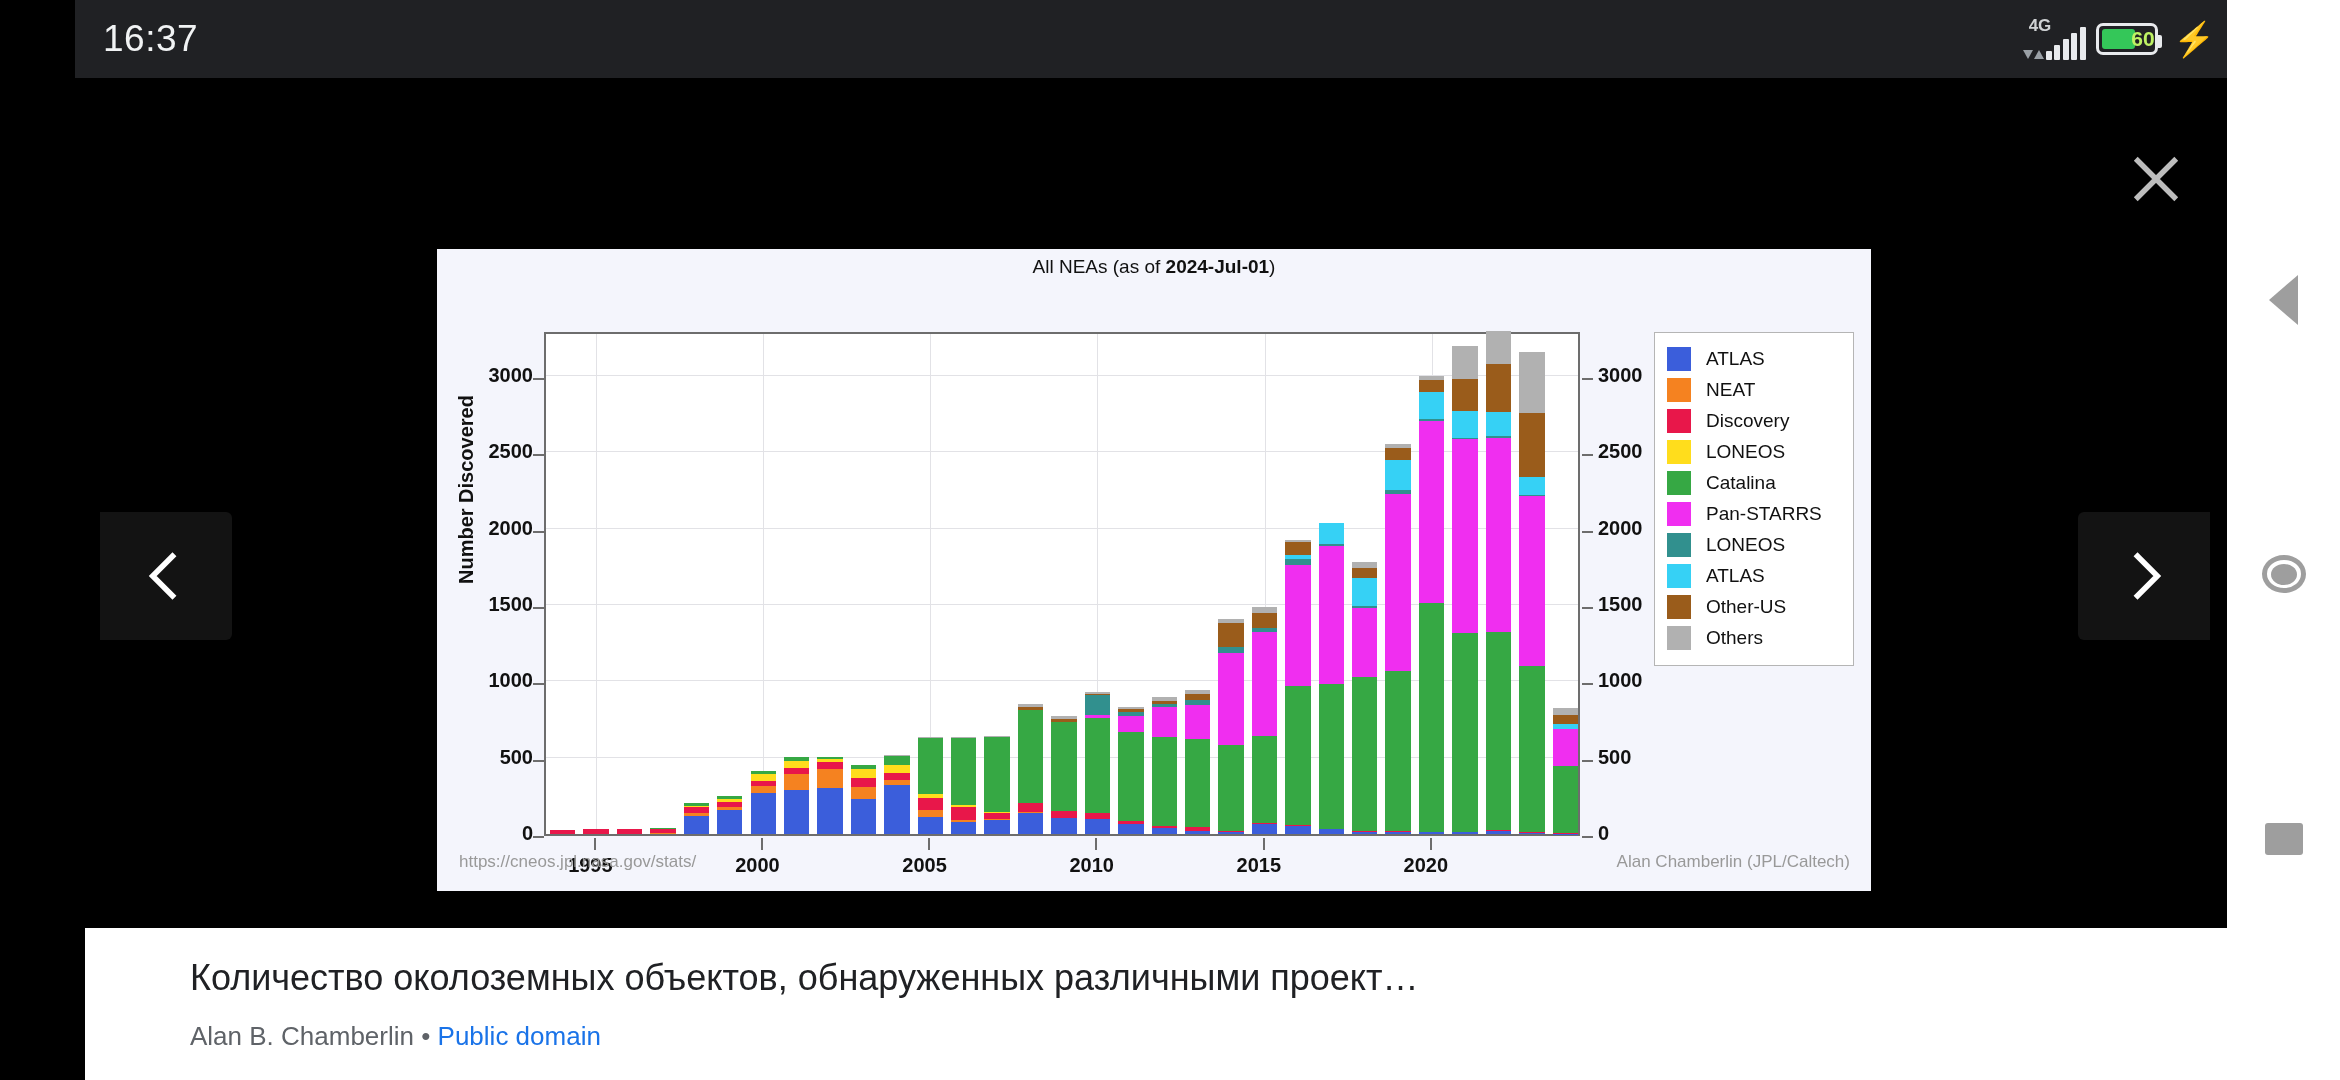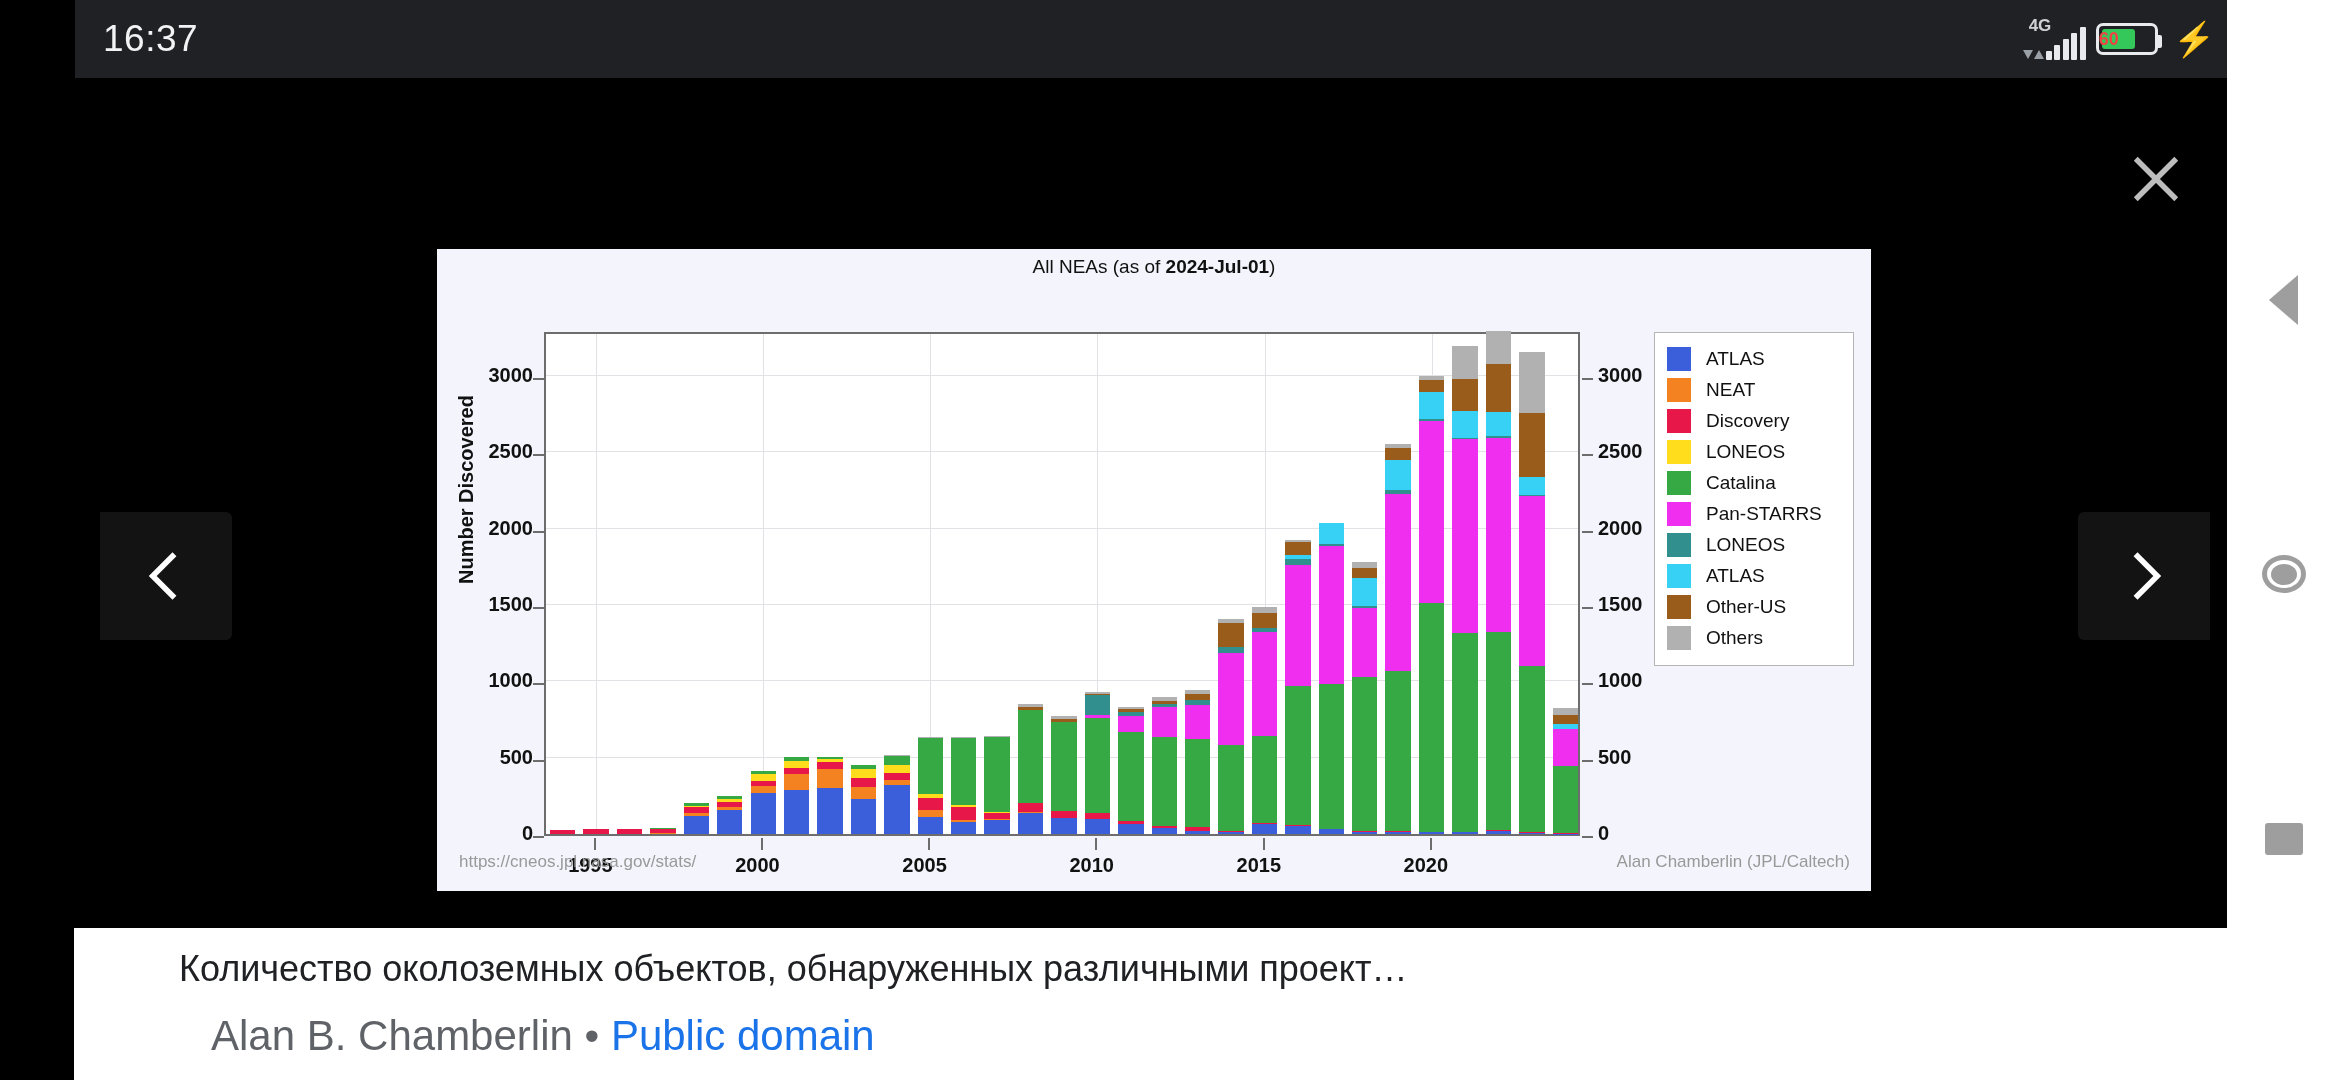--- a/index.html
+++ b/index.html
@@ -26,21 +26,21 @@
   .updown i.up { border-bottom:9px solid #9aa0a6; }
   .updown i.dn { border-top:9px solid #9aa0a6; }
   .bars { display: flex; align-items: flex-end; gap: 2.5px; }
   .bars span { width: 6px; background: #e8eaed; display: block; border-radius: 1px; }
   .bars span:nth-child(1){height:9px;} .bars span:nth-child(2){height:15px;}
   .bars span:nth-child(3){height:21px;} .bars span:nth-child(4){height:27px;}
   .bars span:nth-child(5){height:33px;}
   .battery { position: relative; width: 62px; height: 32px; border: 3px solid #e8eaed; border-radius: 7px; display: flex; align-items: center; }
   .battery::after { content:""; position:absolute; right:-7px; top:9px; width:4px; height:13px; background:#e8eaed; border-radius:0 2px 2px 0; }
   .battfill { position:absolute; left:3px; top:3px; bottom:3px; width:33px; background:#34c759; border-radius:3px; }
-  .battnum { position: relative; width: 100%; text-align: left; color: #ef4444; font-size: 18px; font-weight: 700; z-index: 2; }
+  .battnum { position: relative; width: 100%; text-align: right; color: #bef264; font-size: 21px; font-weight: 700; z-index: 2; }
   .bolt { color: #e8eaed; font-size: 34px; line-height: 1; margin-left: 6px; }
 
   
   .close-btn {
     position: absolute; right: 145px; top: 140px; width: 78px; height: 78px;
     display: flex; align-items: center; justify-content: center; cursor: pointer;
   }
   .close-btn svg { width: 54px; height: 54px; }
 
   
@@ -89,29 +89,29 @@
   .legend {
     position: absolute; left: 1654px; top: 332px; width: 200px;
     background: #fff; border: 1px solid #b5b5b5; padding: 10px 12px 12px 12px;
   }
   .legrow { display: flex; align-items: center; height: 31px; }
   .swatch { width: 24px; height: 24px; margin-right: 15px; flex: none; }
   .legtxt { font-size: 19px; color: #111; white-space: nowrap; }
 
   
   .caption {
-    position: absolute; left: 74px; bottom: 0; width: 2165px; height: 152px;
+    position: absolute; left: 85px; bottom: 0; width: 2165px; height: 152px;
     background: #fff; display: flex; align-items: center; padding: 0 36px 0 105px;
   }
   .captext { flex: 1; min-width: 0; }
   .capline1 {
     font-size: 36px; color: #202124; white-space: nowrap; overflow: hidden;
     text-overflow: ellipsis; max-width: 1700px;
   }
-  .capline2 { margin-top: 22px; font-size: 42px; color: #5f6368; margin-left: 32px; }
+  .capline2 { margin-top: 22px; font-size: 26px; color: #5f6368; }
   .capline2 a { color: #1a73e8; text-decoration: none; }
   .details-btn {
     flex: none; background: #3367d6; color: #fff; font-size: 37px; font-weight: 700;
     padding: 22px 40px; border: none; cursor: pointer; margin-left: 30px; margin-right: 122px;
   }
 
   
   .navrail {
     position: absolute; right: 0; top: 0; width: 113px; height: 1080px; background: #fff;
     display: flex; flex-direction: column; align-items: center; justify-content: space-around;

